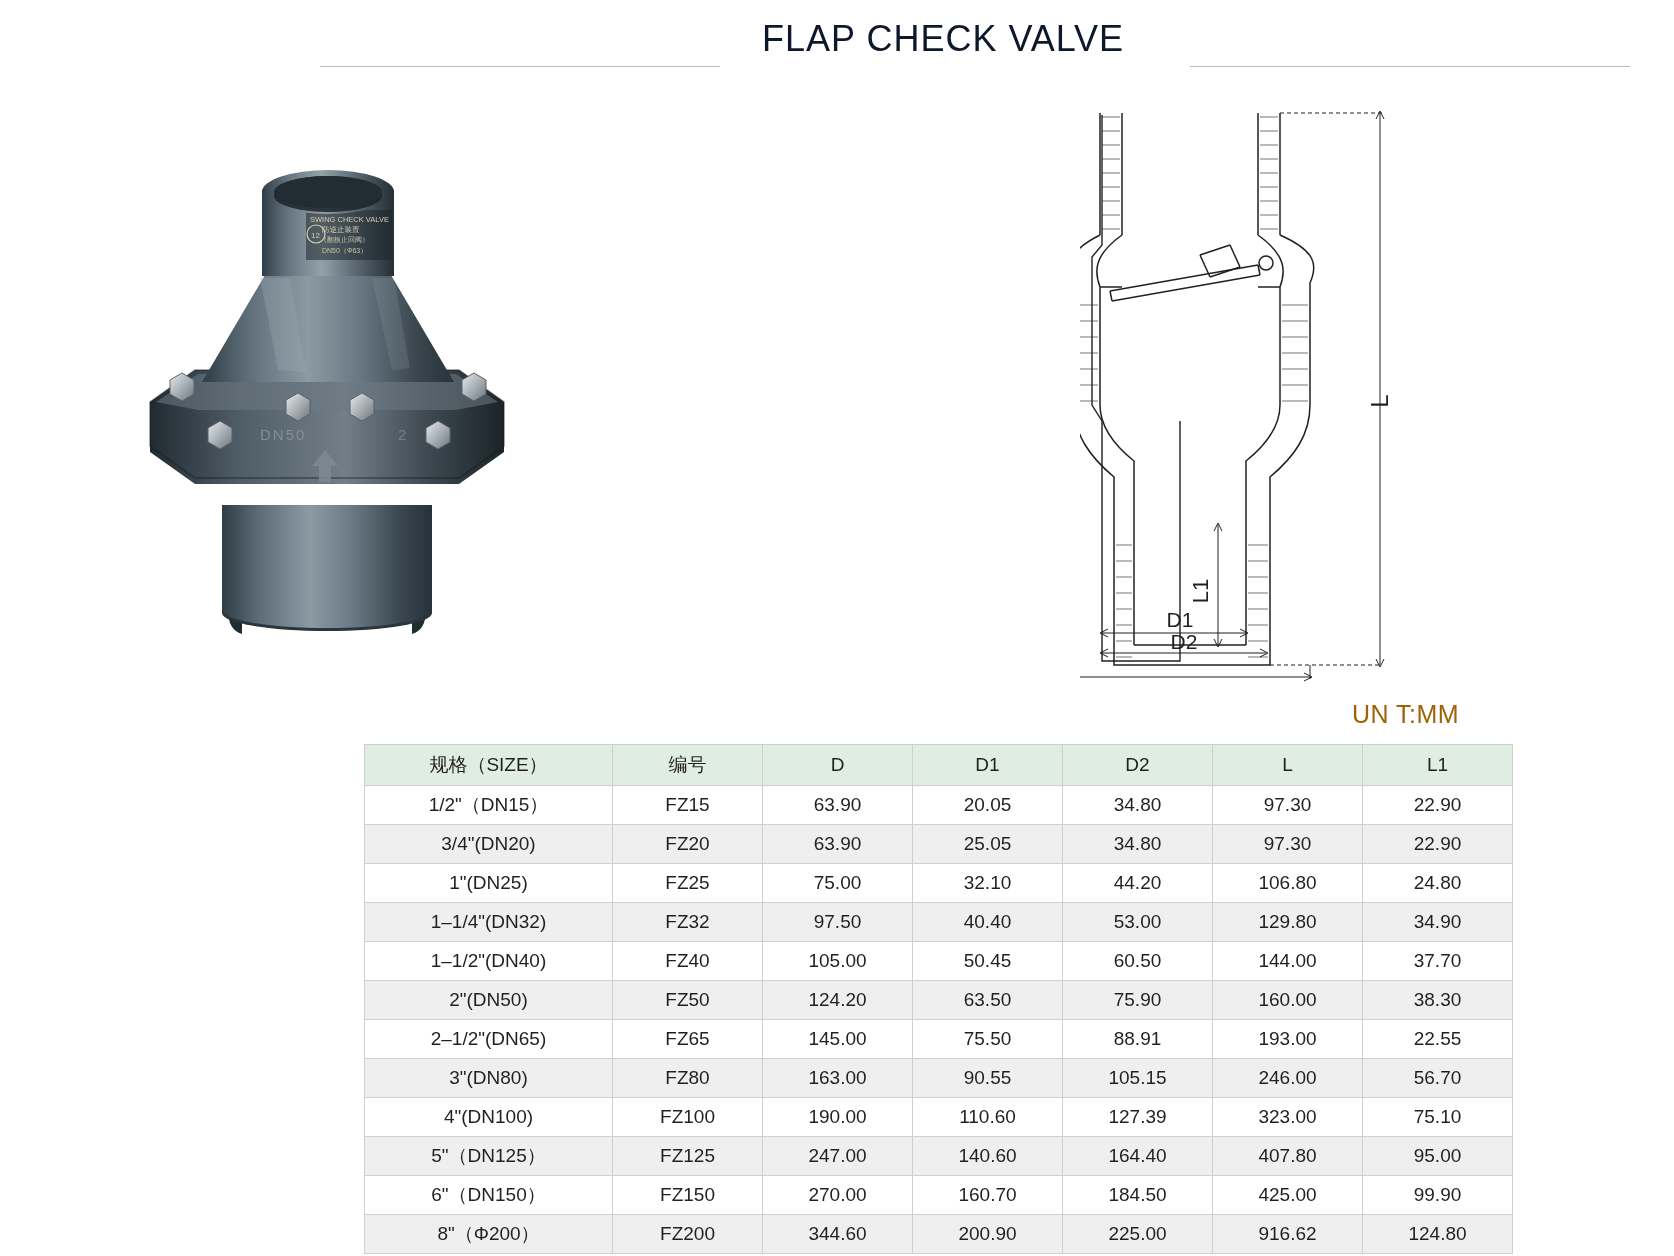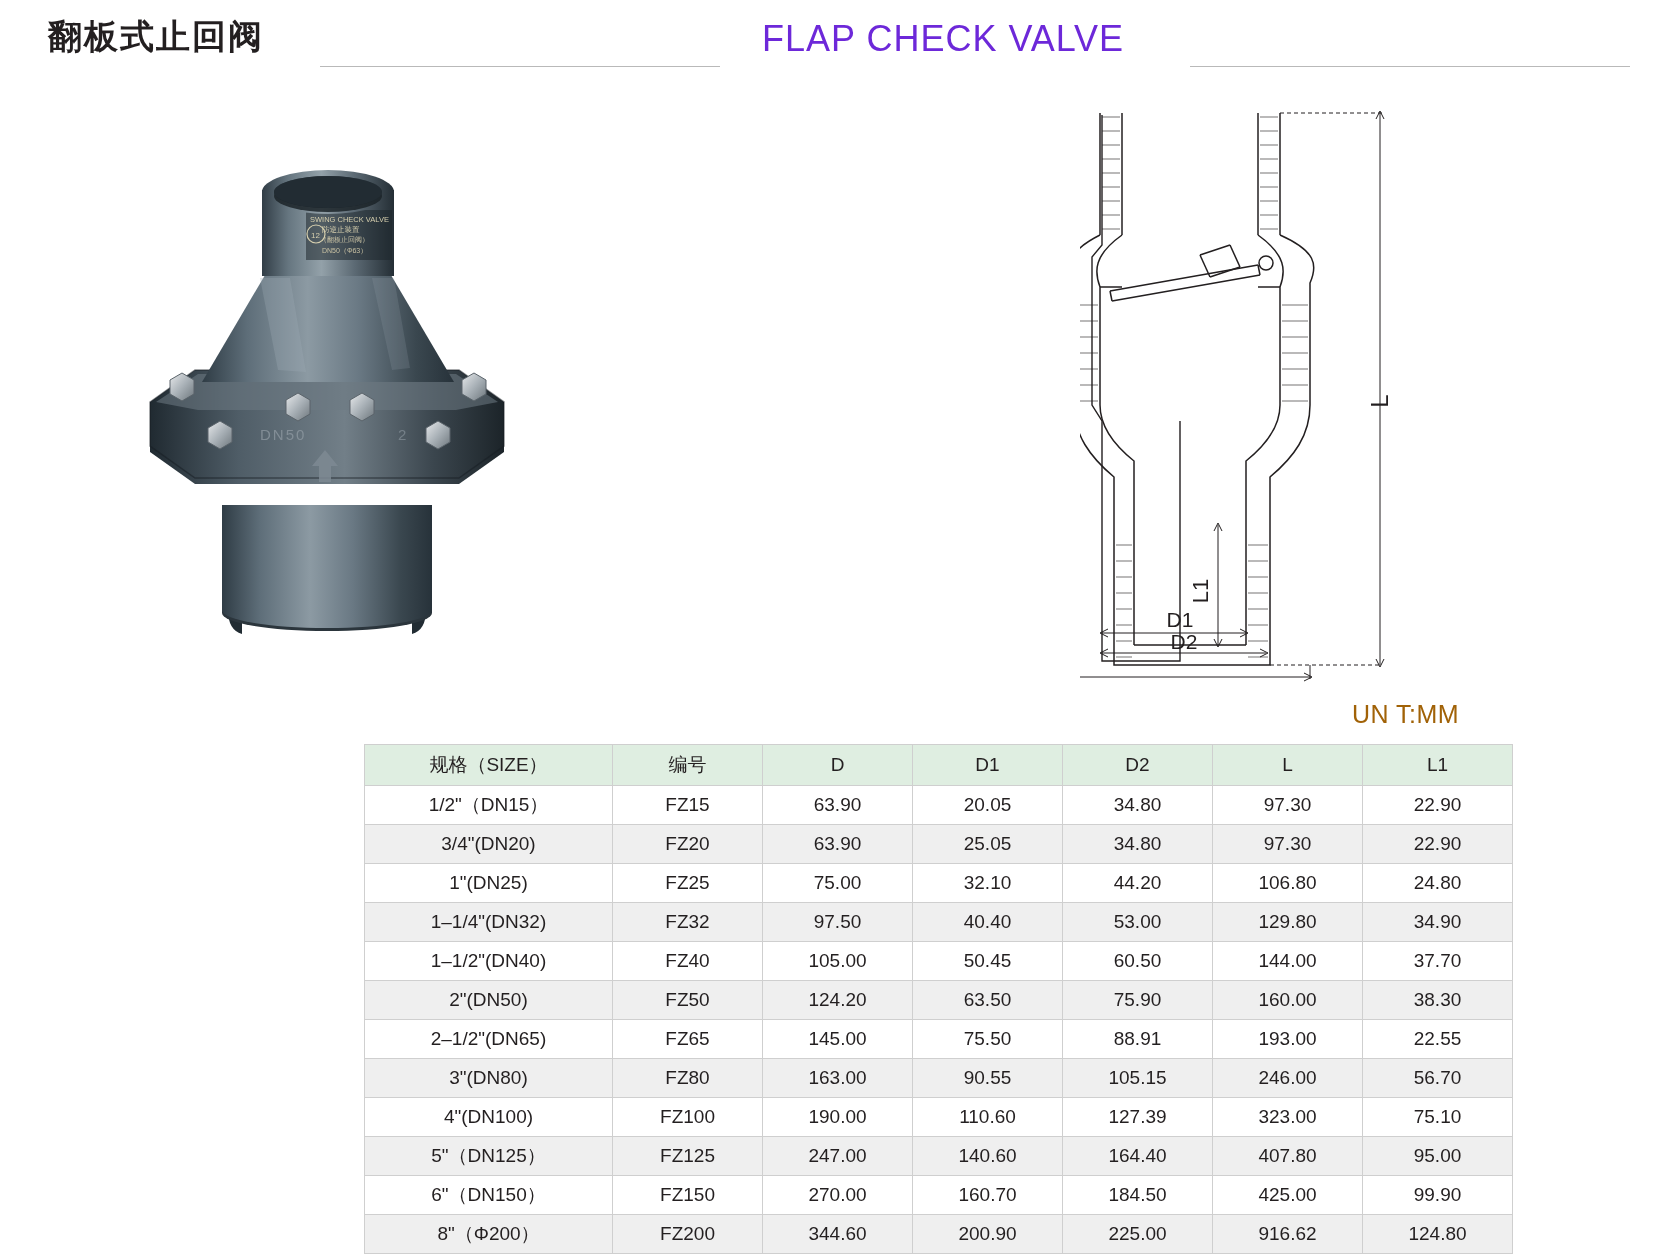--- a/index.html
+++ b/index.html
@@ -41,21 +41,21 @@
     width: 400px;
     height: 1px;
     background: #b9b9b9;
   }
   .title-en {
     position: absolute;
     left: 762px;
     top: 18px;
     font-size: 36px;
     letter-spacing: 1px;
-    color: #6d28d9;
+    color: #0f172a;
     white-space: nowrap;
   }
   .title-en-rule {
     position: absolute;
     left: 1190px;
     top: 66px;
     width: 440px;
     height: 1px;
     background: #b9b9b9;
   }
@@ -131,21 +131,20 @@
   col.c2 { width: 150px; }
   col.c3 { width: 150px; }
   col.c4 { width: 150px; }
   col.c5 { width: 150px; }
   col.c6 { width: 150px; }
 </style>
 </head>
 <body>
 
 <div class="header">
-  <div class="title-cn">翻板式止回阀</div>
   <div class="title-cn-rule"></div>
   <div class="title-en">FLAP CHECK VALVE</div>
   <div class="title-en-rule"></div>
 </div>
 
 <div class="photo-wrap">
   <svg class="valve-photo" viewBox="0 0 440 540">
     <defs>
       <linearGradient id="bodyGrad" x1="0" y1="0" x2="1" y2="0">
         <stop offset="0%" stop-color="#2f3c45"></stop>

